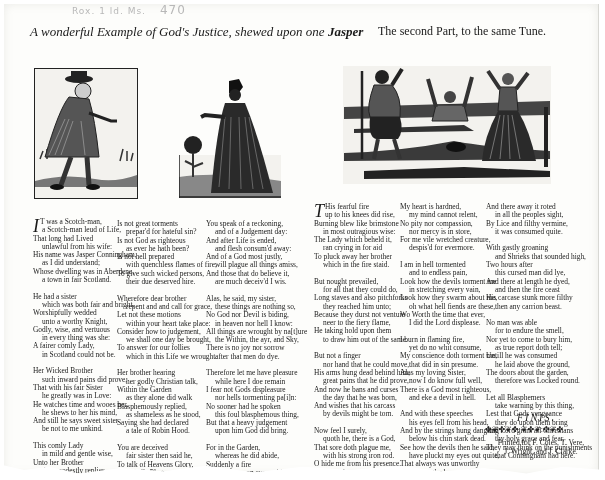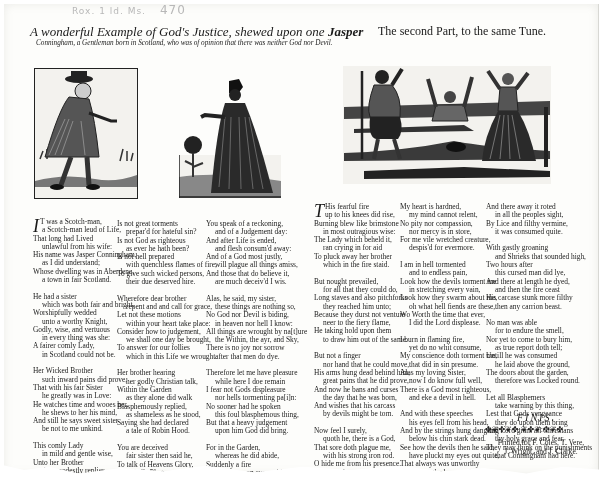--- a/index.html
+++ b/index.html
@@ -68,21 +68,20 @@
 <div class="sheet"></div>
 
 <div class="annotation">
   <span>Rox. 1 ld. Ms.</span><span class="num">470</span>
 </div>
 
 <div class="title-main">
   <span>A wonderful Example of God's Justice, shewed upon one </span><b>Jasper</b>
 </div>
 <div class="subtitle">
-  <span class="line" style="display:block">Conningham, a Gentleman born in Scotland, who was of opinion that there was neither God nor Devil.</span>
 </div>
 <div class="title-part2">The second Part, to the same Tune.</div>
 
 <div class="woodcut" style="left:34px; top:68px; width:102px; height:129px;">
   <svg viewBox="0 0 102 129">
     <rect x="0" y="0" width="102" height="129" fill="#f3f2ee"></rect>
     <path d="M0 112 Q30 104 60 110 Q80 114 102 106 L102 118 L0 118 Z" fill="#777"></path>
     <path d="M5 90 L8 82 M12 90 L12 80 M85 92 L88 80 M92 92 L92 82 M96 92 L98 84" stroke="#333" stroke-width="1.5"></path>
     <ellipse cx="44" cy="10" rx="14" ry="4" fill="#222"></ellipse>
     <rect x="36" y="2" width="16" height="9" fill="#222"></rect>

